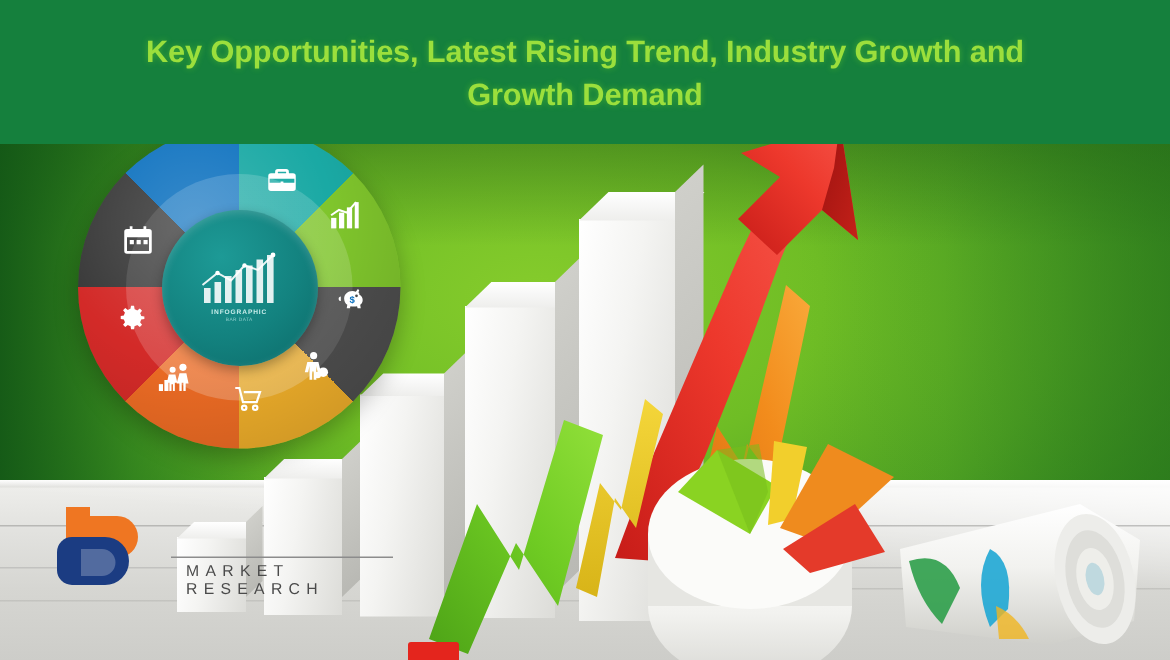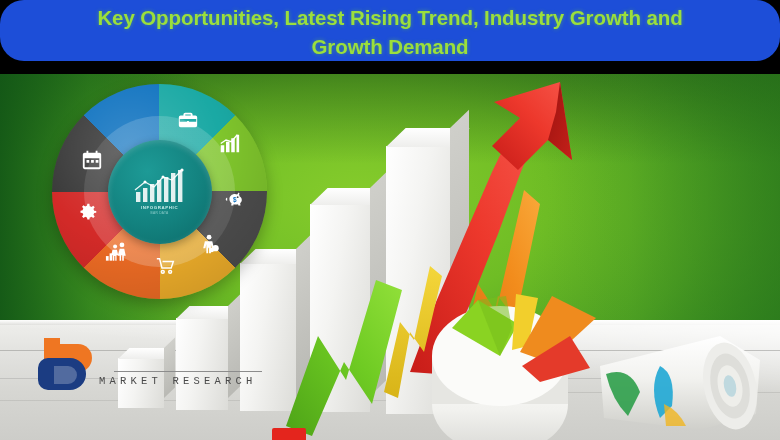--- a/index.html
+++ b/index.html
@@ -18,28 +18,27 @@
     height: 440px;
     overflow: hidden;
     background: #000;
   }
 
   
   .header-band {
     position: absolute;
     left: 0; top: 0;
     width: 780px;
-    height: 61px;
-    background: #1d4ed8;
+    height: 96px;
+    background: #15803d;
     z-index: 40;
     display: flex;
     align-items: center;
     justify-content: center;
     flex-direction: column;
-    border-radius: 24px;
   }
   .header-title {
     color: #9bdf3c;
     font-family: "Liberation Sans", sans-serif;
     font-weight: bold;
     font-size: 20.5px;
     line-height: 29px;
     letter-spacing: -0.1px;
     text-align: center;
     width: 760px;
@@ -198,23 +197,23 @@
   .logo-rule {
     position: absolute;
     left: 78px;
     top: 41px;
     width: 148px;
     height: 1px;
     background: #8c8c8c;
   }
   .logo-text-sub {
     position: absolute;
-    left: 63px;
+    left: 88px;
     top: 45px;
-    font-family: Liberation Mono, monospace;
+    font-family: Liberation Sans, sans-serif;
     font-size: 10.5px;
     letter-spacing: 4.2px;
     color: #4a4a4a;
   }
 </style>
 </head>
 <body>
 
 <div class="banner">
 

